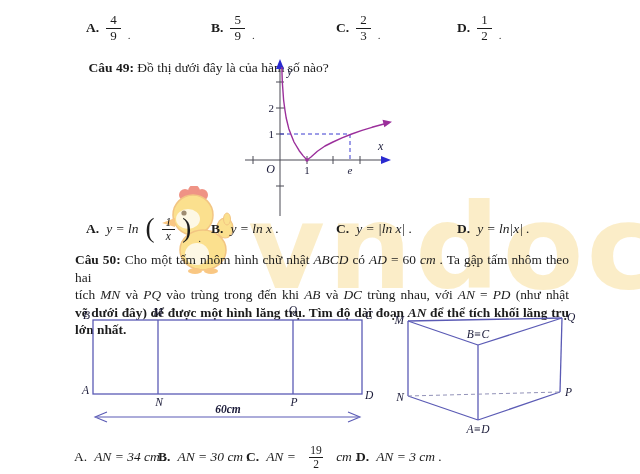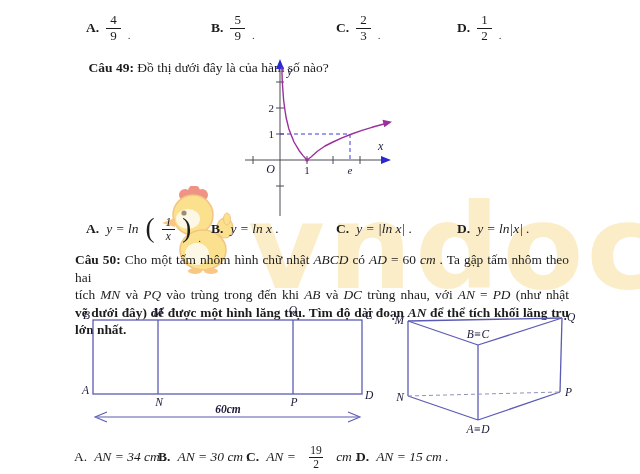--- a/index.html
+++ b/index.html
@@ -216,16 +216,16 @@
     <span class="lbl">C.</span>
     <span class="math">AN = </span>
     <span class="frac small">
         <span class="n">19</span>
         <span class="d">2</span>
       </span>
     <span class="math"> cm .</span>
   </div>
   <div class="opt fg" style="left:356px;top:441px;height:32px;">
     <span class="lbl">D.</span>
-    <span class="math">AN = 15 cm .</span>
+    <span class="math">AN = 3 cm .</span>
   </div>
 
 </div>
 
 </body></html>

